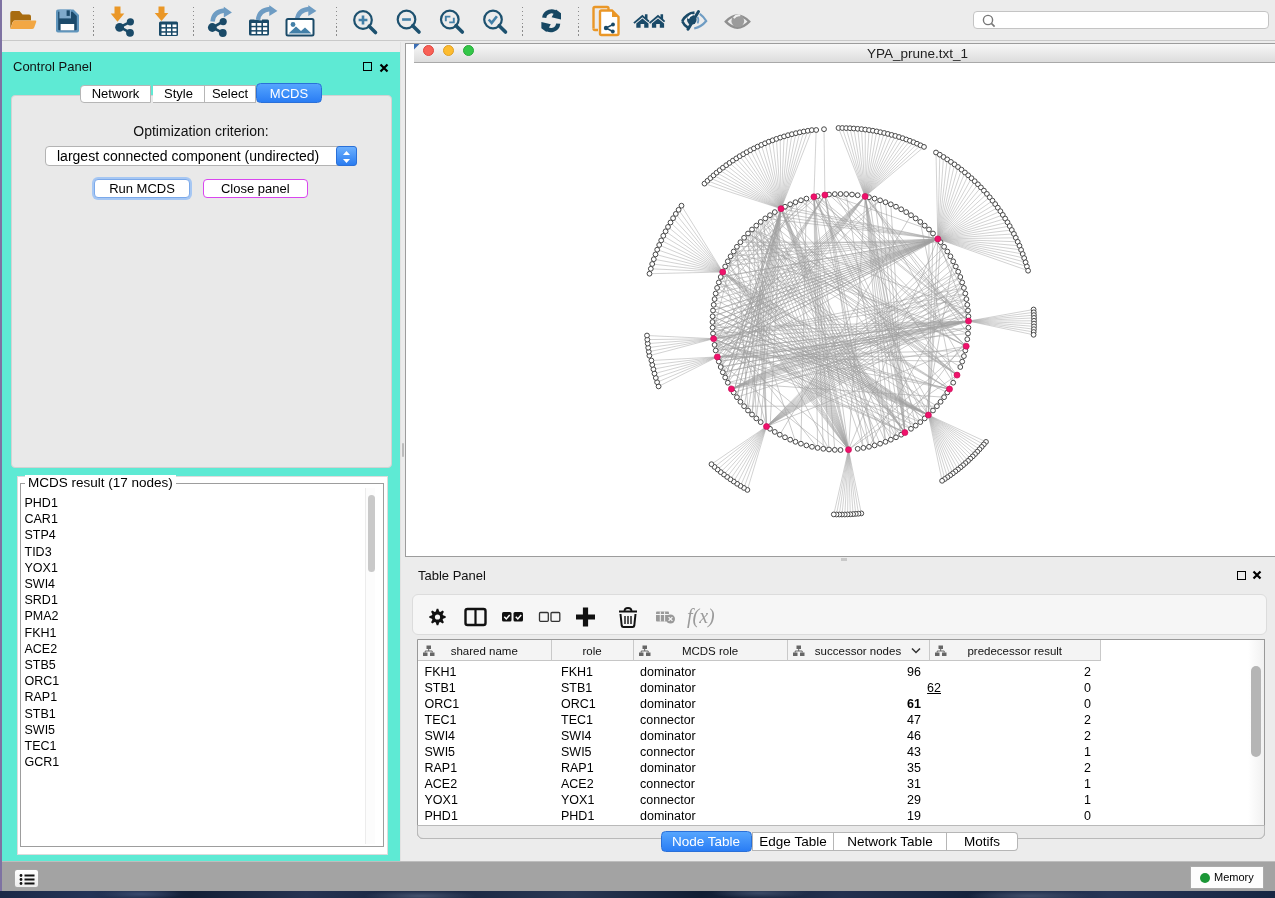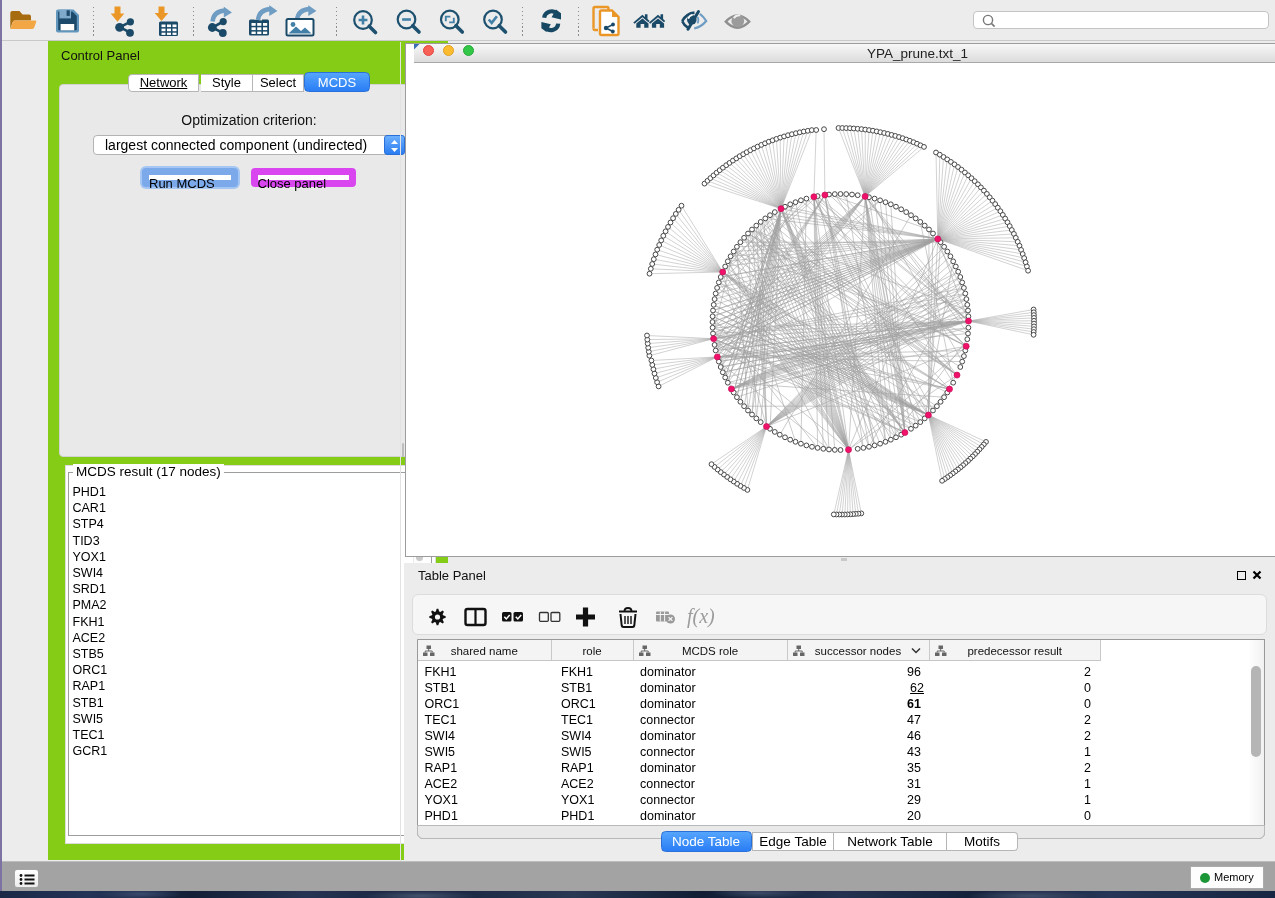--- a/index.html
+++ b/index.html
@@ -16,36 +16,36 @@
     radial-gradient(ellipse 90px 9px at 1030px 5px, #414e6a 0%, transparent 70%),
     linear-gradient(90deg,#1b2947 0%,#243457 7%,#131f36 15%,#263352 24%,#16233e 33%,#2a3854 45%,#101d33 55%,#243150 66%,#14223c 76%,#273556 87%,#172642 100%); }
 #leftedge { left:0; top:0; width:2px; height:891px; background:#7e72a2; z-index:60; }
 
 
 #toolbar { left:0; top:0; width:1275px; height:41px; background:#ececec; border-bottom:1px solid #c9c9c9; z-index:50; }
 .sep { position:absolute; top:7px; height:29px; width:1.3px; background:repeating-linear-gradient(180deg,#8c8c8c 0 1.4px,rgba(0,0,0,0) 1.4px 3.9px); }
 #searchbox { position:absolute; left:973px; top:11px; width:296px; height:18px; background:#fff; border:1px solid #c4c4c4; border-radius:4px; }
 
 
-#controlpanel { left:0; top:41px; width:400px; height:819px; background:#84cc16;margin-left:48px; }
+#controlpanel { left:0; top:52px; width:400px; height:819px; background:#5eead4; }
 .paneltitle { font-size:13px; color:#111; }
 .winbtn { position:absolute; width:9px; height:9px; border:1px solid #000; }
 .xbtn { position:absolute; width:10px; height:10px; } .xbtn svg{display:block}
 
 .tabseg { position:absolute; top:75px; height:17.5px; background:#ffffff; border:1px solid #b6b6b6; font-size:13px; color:#000; text-align:center; line-height:16px; }
 #tab-mcds { position:absolute; left:256px; top:73px; width:66px; height:20px; border-radius:4.5px;
   background:linear-gradient(#55a5fe,#2a7df4); color:#fff; font-size:13px; text-align:center; line-height:19px;
   border:1px solid #2a70d8; z-index:5; }
 #tabpanel { left:11px; top:85px; width:381px; height:373px; background:#e9e9e9; border:1px solid #d2d2d2; border-radius:4px; }
 
 #optlabel { left:0; top:112px; width:402px; text-align:center; font-size:14px; color:#111; }
 #dropdown { left:45px; top:136px; width:312px; height:20px; background:#fff; border:1px solid #b3b3b3; border-radius:4px; font-size:14px; line-height:18px; color:#000; padding-left:11px; }
 #ddcap { position:absolute; right:-1px; top:-1px; width:21px; height:20px; border-radius:3px;
   background:linear-gradient(#6cb0fe,#2a7cf0); border:1px solid #2a70d8; }
-.btn { position:absolute; height:19px; background:#fff; border:7px solid #d946ef; border-radius:4px; font-size:13px; text-align:left; line-height:17px; color:#000; }
+.btn { position:absolute; height:19px; background:#fff; border:1px solid #d946ef; border-radius:4px; font-size:13px; text-align:center; line-height:17px; color:#000; }
 
 #resultpanel { left:17px; top:424px; width:371px; height:379px; background:#fff; border:1px solid #dcdcdc; }
 #fieldset { position:absolute; left:2px; top:6px; width:364px; height:364px; border:1px solid #9d9d9d; }
 #legend { position:absolute; left:4px; top:-9px; background:#fff; font-size:13.5px; padding:0 3px; color:#000; }
 #mlist { position:absolute; left:3.5px; top:11px; font-size:12.5px; line-height:16.2px; color:#000; }
 #mscroll { position:absolute; right:8px; top:4px; width:10px; height:356px; background:#fcfcfc; border-left:1px solid #ececec; }
 #mthumb { position:absolute; left:1.5px; top:7px; width:7px; height:77px; background:#c9c9c9; border-radius:4px; }
 
 
 #netwin { left:405px; top:43px; width:870px; height:514px; border:1px solid #9c9c9c; border-right:none; background:#fff; }
@@ -239,21 +239,21 @@
 <div class="abs" id="controlpanel">
   <div class="paneltitle abs" style="left:13px; top:7px;">Control Panel</div>
   <div class="winbtn" style="left:363px; top:10px;"></div>
   <div class="xbtn" style="left:378.5px; top:10.5px;">
       <svg width="10" height="10">
         <path d="M1.5 1.5 L8.5 8.5 M8.5 1.5 L1.5 8.5" stroke="#000" stroke-width="2.2"></path>
       </svg>
     </div>
 
   <div id="tabpanel" class="abs" style="top:43px; height:373px;"></div>
-  <div class="tabseg" style="left:80px; top:33px; width:71px; border-radius:4px 0 0 4px;text-decoration:underline;">Network</div>
+  <div class="tabseg" style="left:80px; top:33px; width:71px; border-radius:4px 0 0 4px;">Network</div>
   <div class="tabseg" style="left:153px; top:33px; width:52px; border-left:none;">Style</div>
   <div class="tabseg" style="left:205px; top:33px; width:51px; border-left:none;">Select</div>
   <div id="tab-mcds" style="top:31px;">MCDS</div>
 
   <div class="abs" id="dropdown" style="top:94px;">largest connected component (undirected)<div id="ddcap">
         <svg width="19" height="18" style="position:absolute;left:0px;top:0.5px">
           <path d="M6 7 L9.5 3 L13 7 Z" fill="#ffffff"></path>
           <path d="M6 11 L9.5 15 L13 11 Z" fill="#ffffff"></path>
         </svg>
       </div></div>
@@ -1164,21 +1164,21 @@
         <span class="tc" style="left:6.5px;">FKH1</span>
         <span class="tc" style="left:143px;">FKH1</span>
         <span class="tc" style="left:222px;">dominator</span>
         <span class="tc tr-r" style="left:400px; width:103px;">96</span>
         <span class="tc tr-r" style="left:570px; width:103px;">2</span>
       </div>
 <div class="trow" style="top:16px;">
         <span class="tc" style="left:6.5px;">STB1</span>
         <span class="tc" style="left:143px;">STB1</span>
         <span class="tc" style="left:222px;">dominator</span>
-        <span class="tc tr-r" style="left:403px; width:103px;text-decoration:underline;">62</span>
+        <span class="tc tr-r" style="left:420px; width:103px;text-decoration:underline;">62</span>
         <span class="tc tr-r" style="left:570px; width:103px;">0</span>
       </div>
 <div class="trow" style="top:32px;">
         <span class="tc" style="left:6.5px;">ORC1</span>
         <span class="tc" style="left:143px;">ORC1</span>
         <span class="tc" style="left:222px;">dominator</span>
         <span class="tc tr-r" style="left:400px; width:103px;font-weight:bold;">61</span>
         <span class="tc tr-r" style="left:570px; width:103px;">0</span>
       </div>
 <div class="trow" style="top:48px;">
@@ -1220,21 +1220,21 @@
         <span class="tc" style="left:6.5px;">YOX1</span>
         <span class="tc" style="left:143px;">YOX1</span>
         <span class="tc" style="left:222px;">connector</span>
         <span class="tc tr-r" style="left:400px; width:103px;">29</span>
         <span class="tc tr-r" style="left:570px; width:103px;">1</span>
       </div>
 <div class="trow" style="top:144px;">
         <span class="tc" style="left:6.5px;">PHD1</span>
         <span class="tc" style="left:143px;">PHD1</span>
         <span class="tc" style="left:222px;">dominator</span>
-        <span class="tc tr-r" style="left:400px; width:103px;">20</span>
+        <span class="tc tr-r" style="left:400px; width:103px;">19</span>
         <span class="tc tr-r" style="left:570px; width:103px;">0</span>
       </div>
     </div>
   <div id="tbl-scroll">
       <div id="tbl-thumb"></div>
     </div>
   <div id="btab-node">Node Table</div>
   <div class="btab" style="left:348px; width:82px;">Edge Table</div>
   <div class="btab" style="left:430px; width:113px; border-left:none;">Network Table</div>
   <div class="btab" style="left:543px; width:71px; border-left:none; border-radius:0 4px 4px 0;">Motifs</div>

